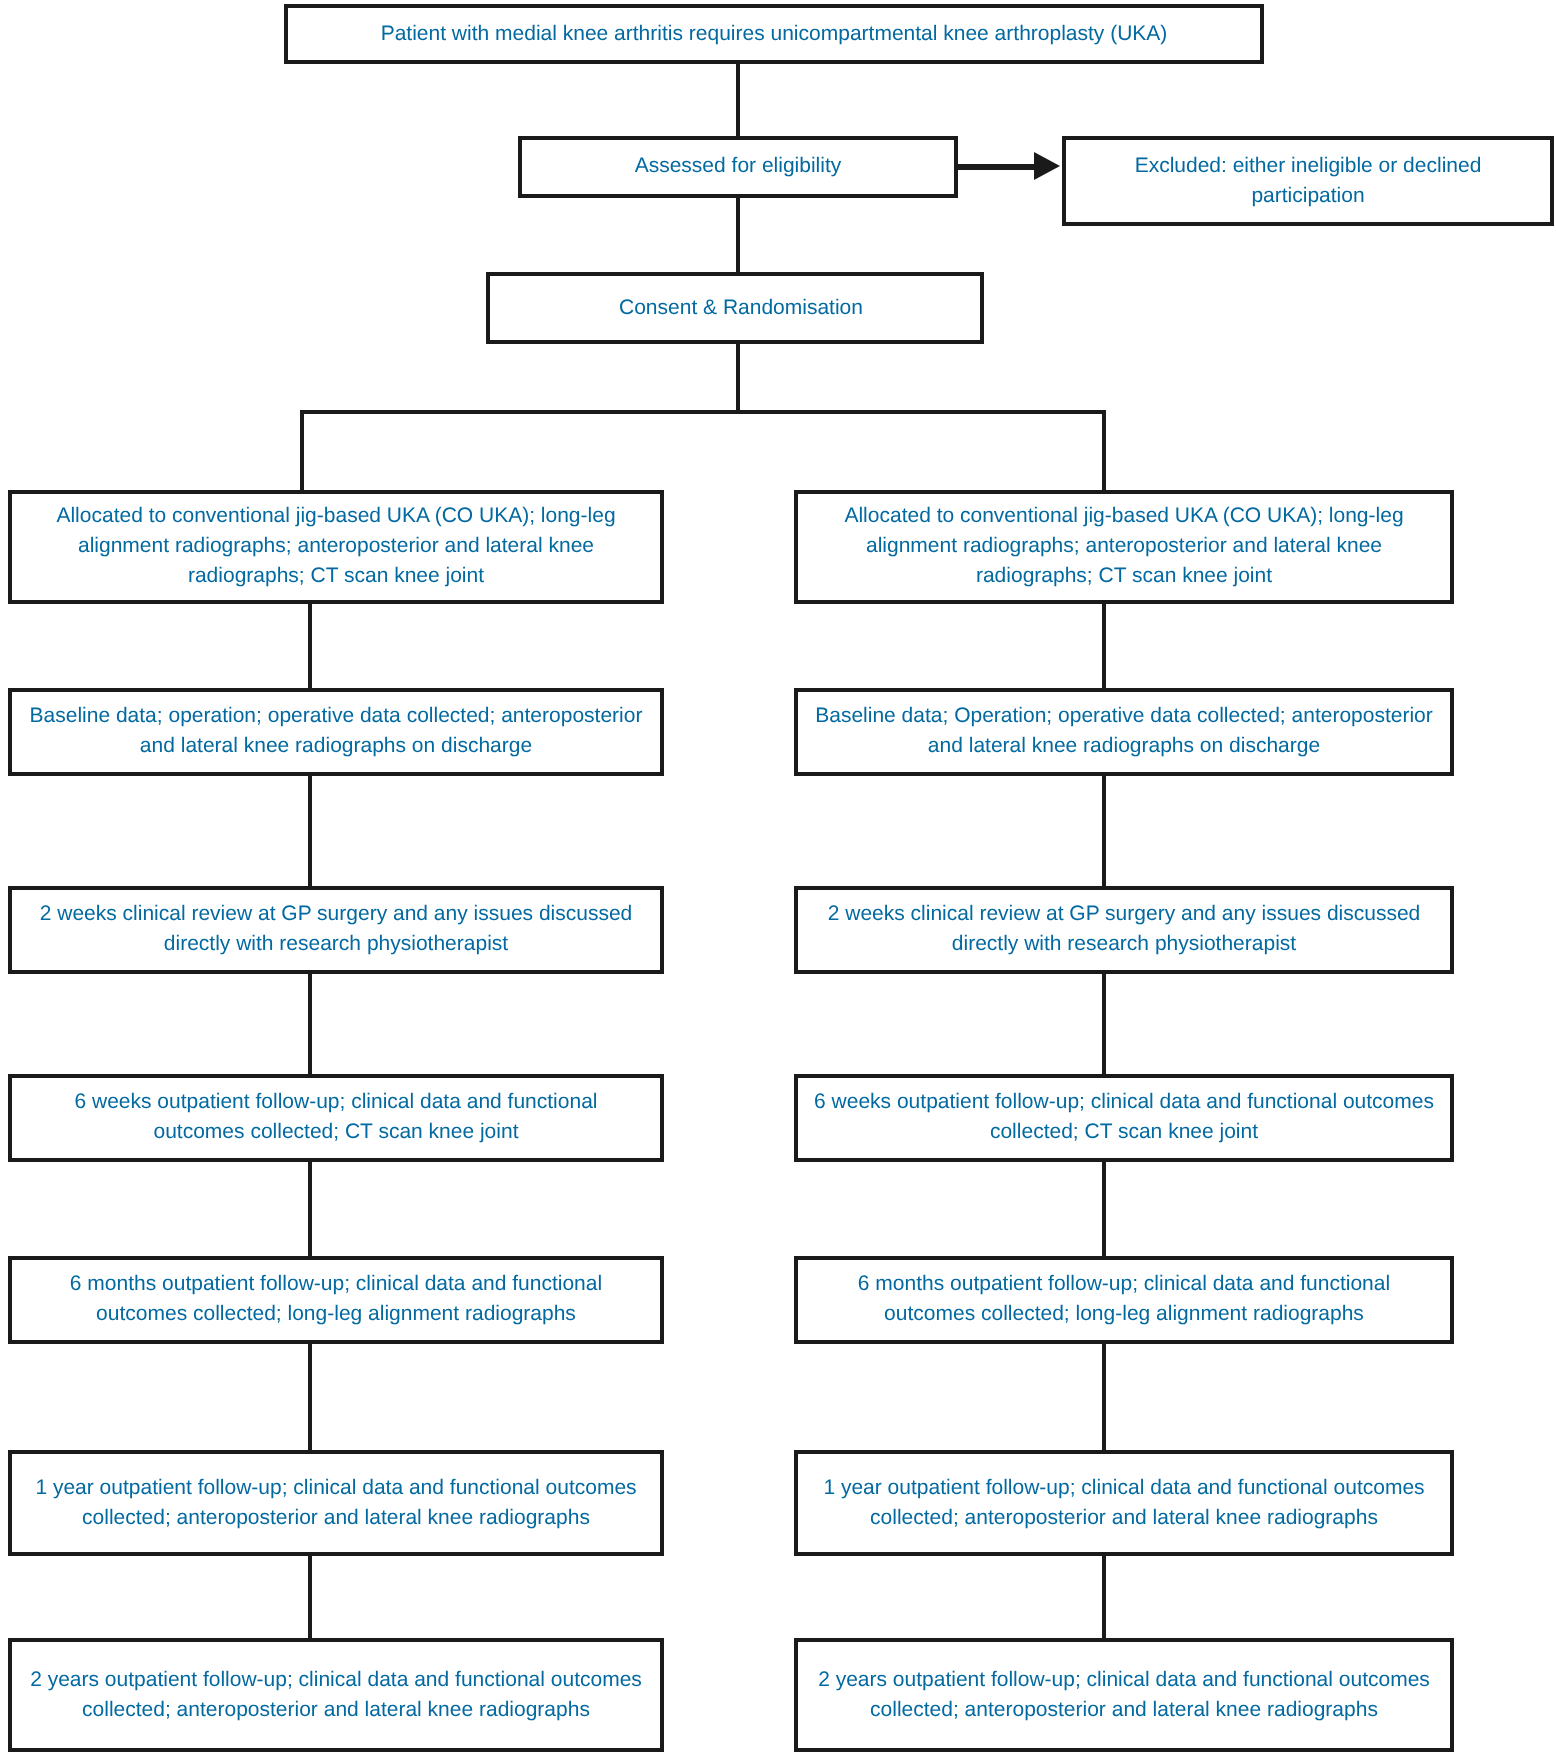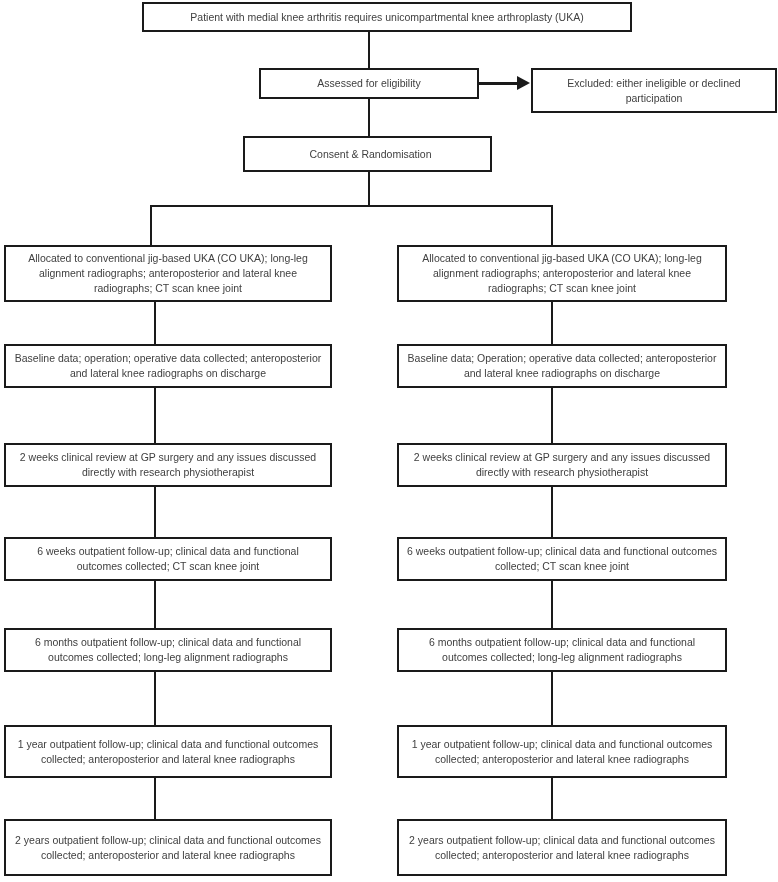--- a/index.html
+++ b/index.html
@@ -6,21 +6,21 @@
     margin: 0;
     padding: 0;
     background: #ffffff;
   }
   #canvas {
     position: relative;
     width: 778px;
     height: 882px;
     background: #ffffff;
     font-family: "Liberation Sans", sans-serif;
-    color: #404040;
+    color: #0369a1;
     overflow: hidden;
   }
   .box {
     position: absolute;
     box-sizing: border-box;
     border: 2px solid #1a1a1a;
     background: #ffffff;
     display: flex;
     align-items: center;
     justify-content: center;

